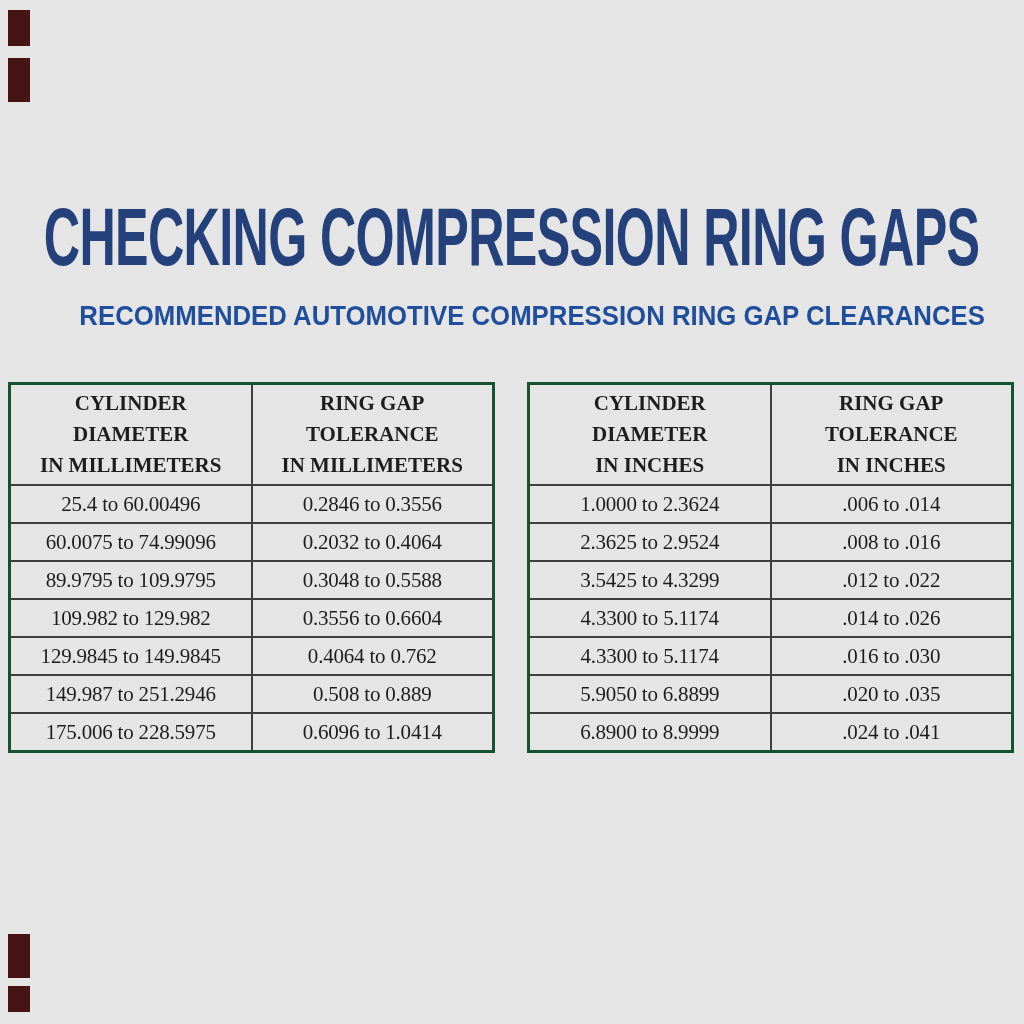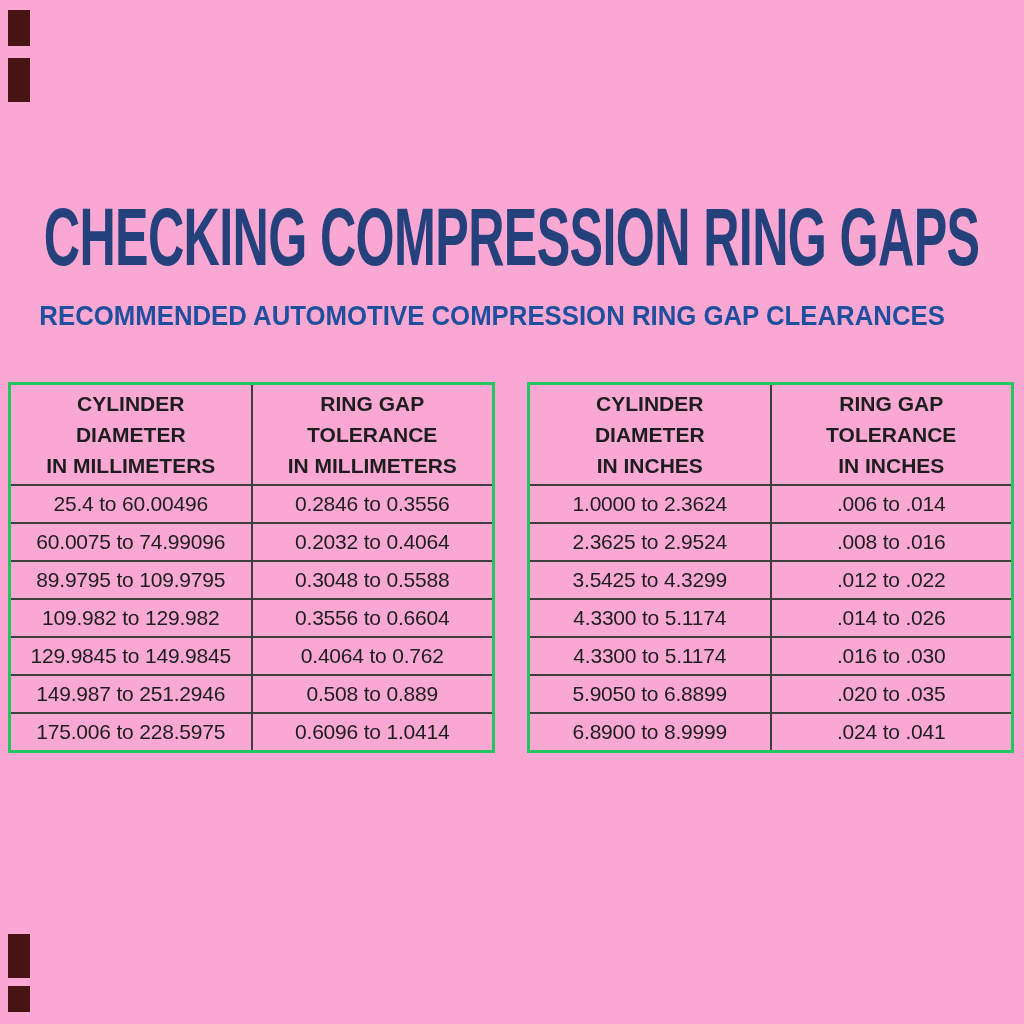--- a/index.html
+++ b/index.html
@@ -10,21 +10,21 @@
     width: 1024px;
     height: 1024px;
     background: #ffffff;
     font-family: "Liberation Sans", sans-serif;
     position: relative;
     overflow: hidden;
   }
   .page {
     position: absolute;
     inset: 0;
-    background: #f9a8d4;
+    background: #e5e5e5;
     padding-left: 20px;
   }
   
   .title-row {
     position: absolute;
     left: 0;
     top: 195px;
     width: 1024px;
     height: 84px;
     display: flex;
@@ -42,38 +42,39 @@
   }
   
   .subtitle-row {
     position: absolute;
     left: 0;
     top: 294px;
     width: 1024px;
     height: 44px;
     display: flex;
     align-items: center;
-    justify-content: flex-start;
+    justify-content: flex-end;
   }
   .subtitle-text {
     font-size: 28px;
     font-weight: bold;
     color: #1f4e9c;
     white-space: nowrap;
     transform: scaleX(0.92);
     transform-origin: center;
   }
   
   .data-table {
     position: absolute;
     top: 382px;
     width: 487px;
     border-collapse: collapse;
     table-layout: fixed;
-    border: 3px solid #22c55e;
+    border: 3px solid #14532d;
+    font-family: Liberation Serif, serif;
   }
   .table-mm   { left: 8px; }
   .table-inch { left: 527px; }
   .data-table th,
   .data-table td {
     border: 2px solid #3e3e3e;
     text-align: center;
     vertical-align: middle;
     padding: 0;
     color: #1d1d1d;

